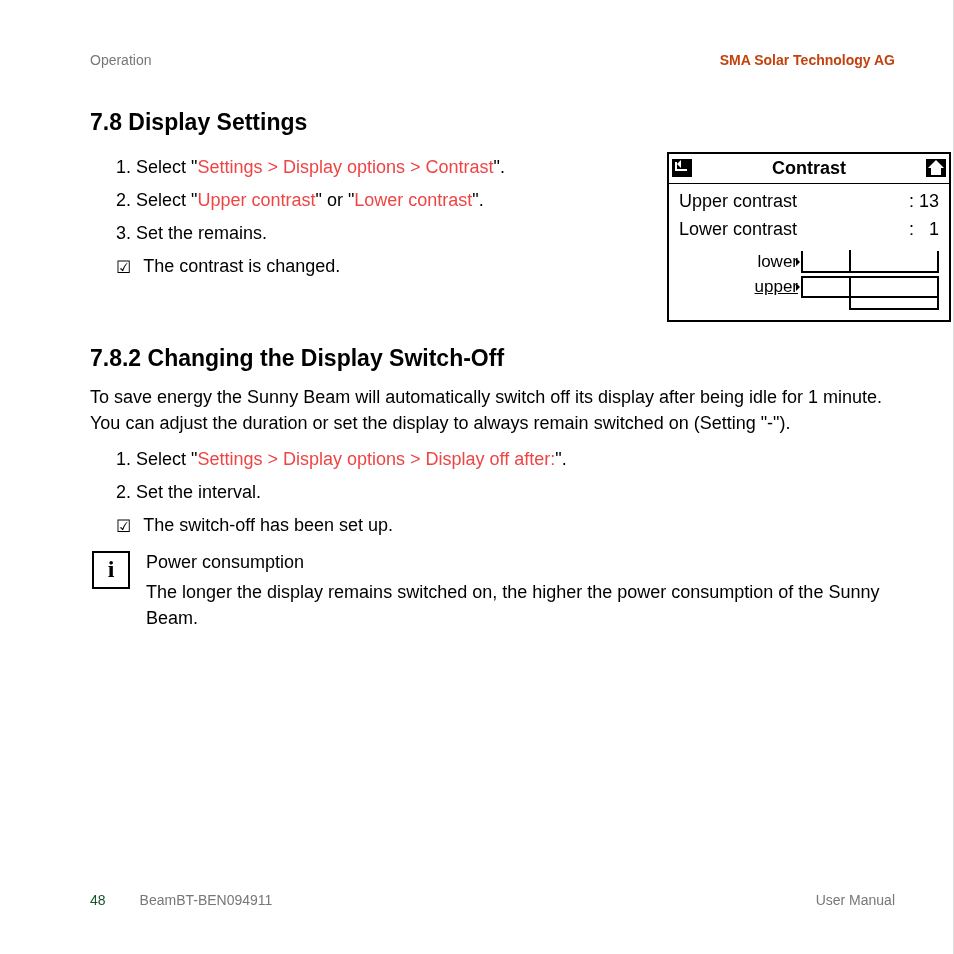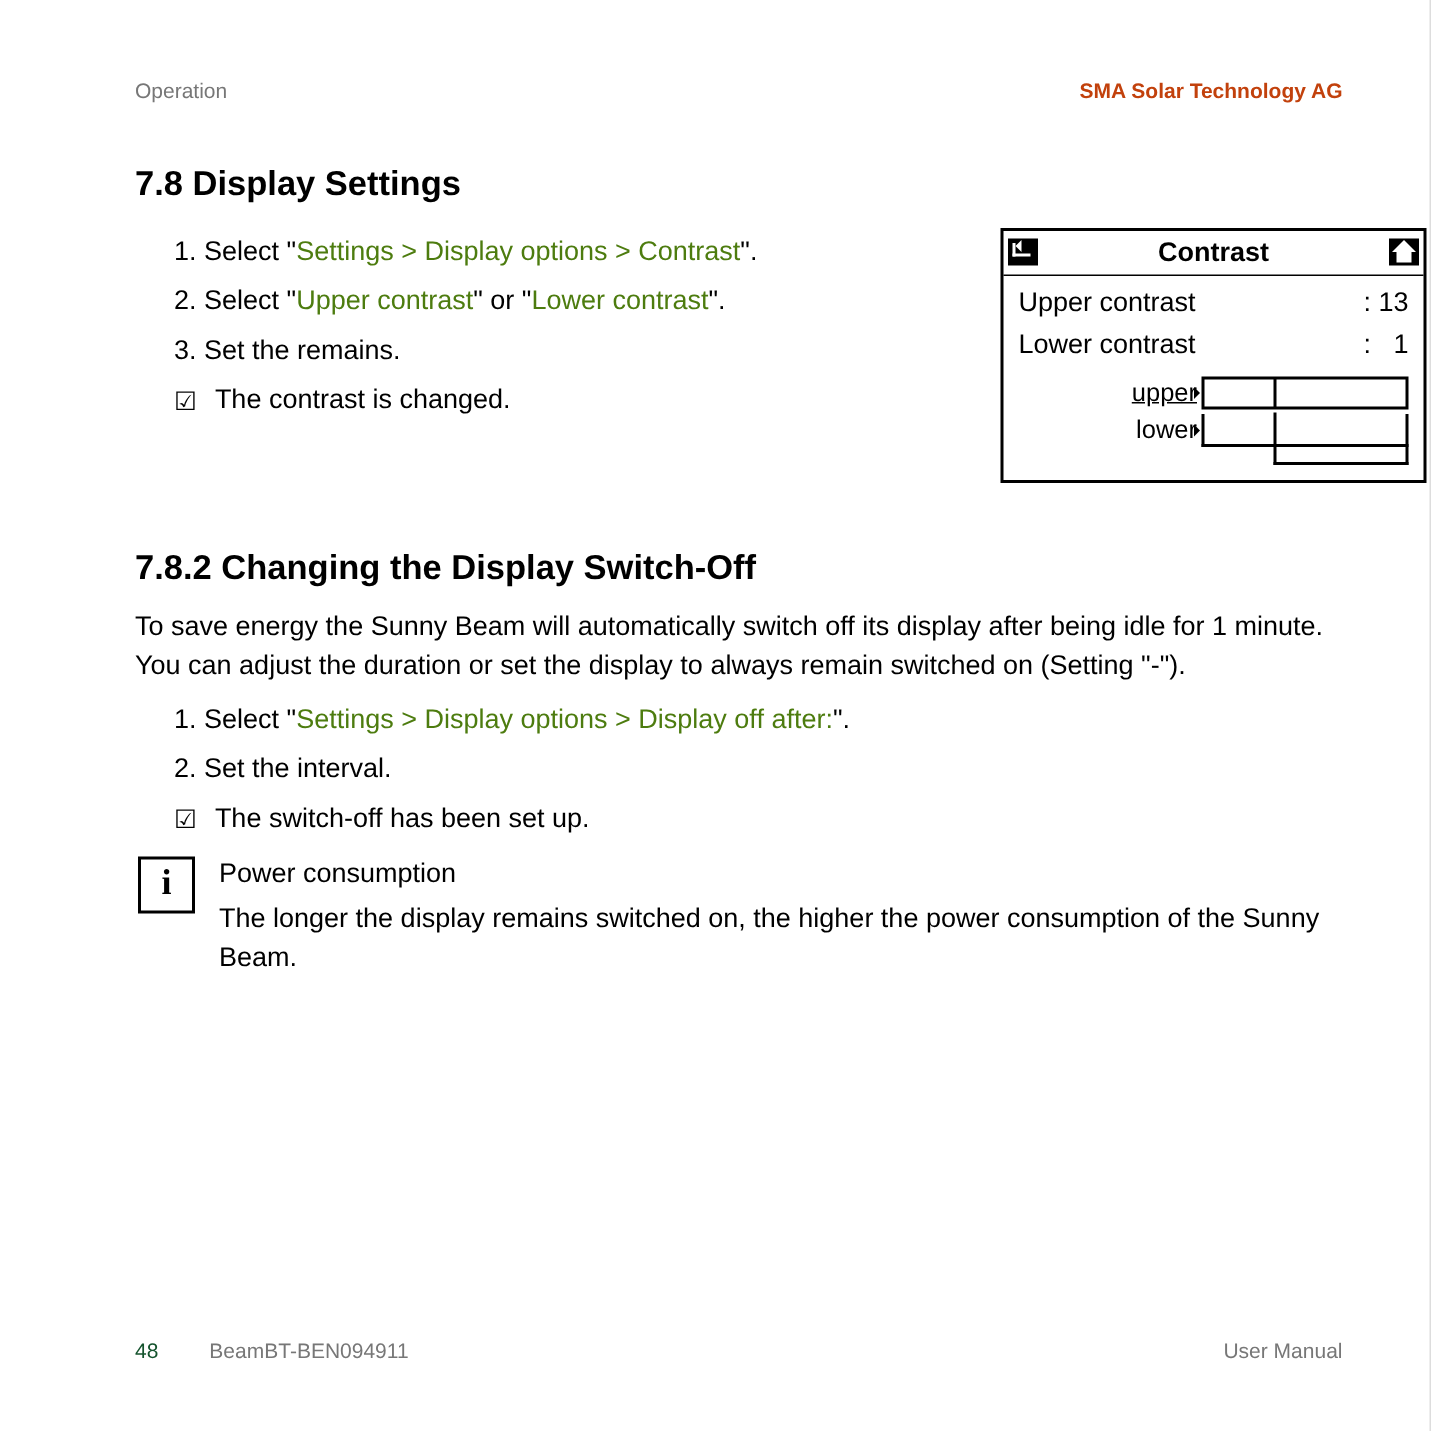--- a/index.html
+++ b/index.html
@@ -50,21 +50,21 @@
   .left-col { flex: 1; }
   .right-col { width: 228px; padding-left: 40px; }
   ol.steps {
     margin: 4px 0 0 0;
     padding-left: 46px;
     font-size: 18px;
   }
   ol.steps li {
     margin: 0 0 7px 0;
   }
-  .muted { color: #4d7c0f; }
+  .muted { color: #ef4444; }
   .result-row {
     display: flex;
     align-items: baseline;
     gap: 12px;
     margin: 4px 0 0 26px;
     font-size: 18px;
   }
   .check {
     position: relative;
     top: 1px;
@@ -239,40 +239,40 @@
         <div class="lcd-body">
           <div class="lcd-row">
             <span>Upper contrast</span>
             <span class="val">: 13</span>
           </div>
           <div class="lcd-row">
             <span>Lower contrast</span>
             <span class="val">:   1</span>
           </div>
           <div class="lcd-meter">
-            <div class="lcd-meter-row upper">
-              <span class="lbl" style="text-decoration: underline;">upper</span>
+            <div class="lcd-meter-row lower">
+              <span class="lbl">lower</span>
               <span class="bar-outer">
                 <span class="notch" style="left:46px"></span>
               </span>
             </div>
-            <div class="lcd-meter-row lower">
-              <span class="lbl">lower</span>
+            <div class="lcd-meter-row upper">
+              <span class="lbl" style="text-decoration: underline;">upper</span>
               <span class="bar-outer">
                 <span class="notch" style="left:46px"></span>
               </span>
             </div>
             <div class="aux-bar"></div>
           </div>
         </div>
       </div>
     </div>
   </div>
 
-  <h2 class="sub" style="margin-top:40px">7.8.2  Changing the Display Switch-Off</h2>
+  <h2 class="sub" style="margin-top:20px">7.8.2  Changing the Display Switch-Off</h2>
   <div class="body-para">To save energy the Sunny Beam will automatically switch off its display after being idle for 1 minute. You can adjust the duration or set the display to always remain switched on (Setting "-").</div>
 
   <ol class="steps">
     <li>
       <span>Select "</span><span class="muted">Settings &gt; Display options &gt; Display off after:</span><span>".</span>
     </li>
     <li>Set the interval.</li>
   </ol>
   <div class="result-row">
     <span class="check">☑</span>

